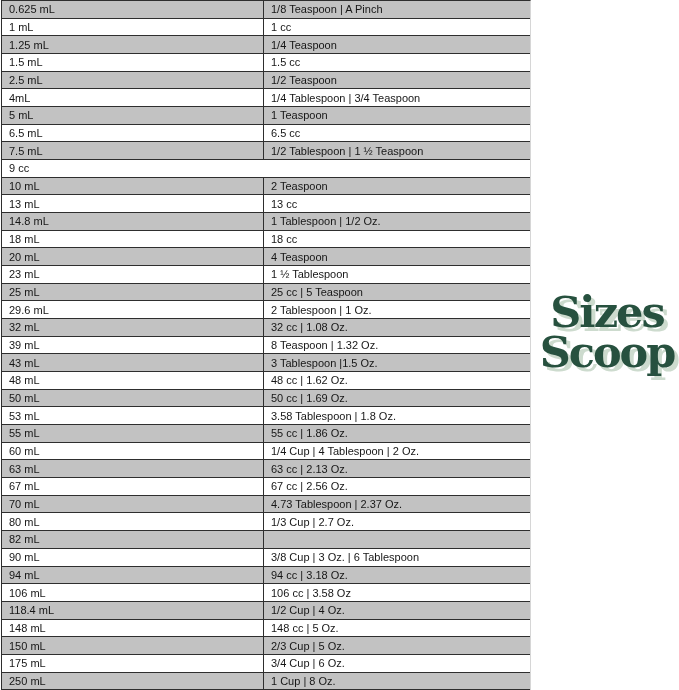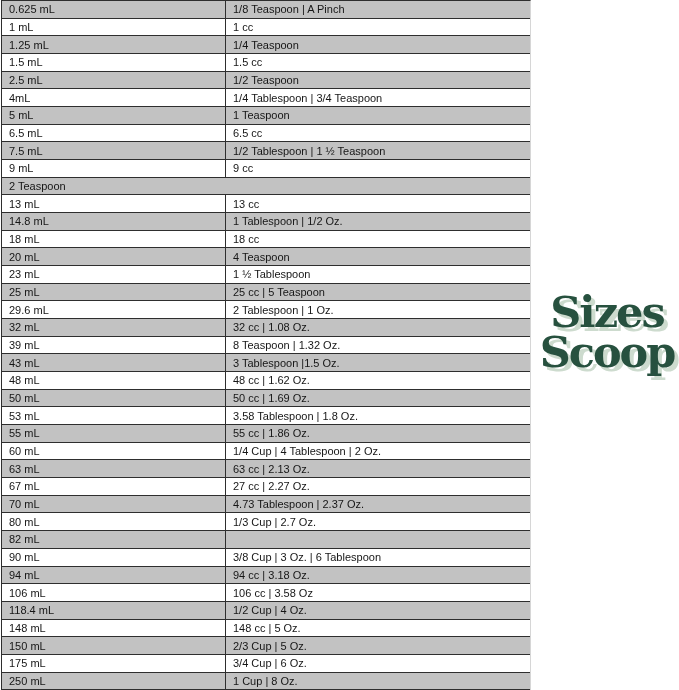--- a/index.html
+++ b/index.html
@@ -34,21 +34,21 @@
   .cell {
     display: flex;
     align-items: center;
     padding-left: 7px;
     font-size: 11px;
     color: var(--text, #161616);
     white-space: nowrap;
     overflow: hidden;
   }
   .cml {
-    width: 224px;
+    width: 262px;
     border-right: 1px solid var(--border, #2e2e2e);
   }
   .ceq { flex: 1; }
   .logo {
     position: absolute;
     left: 535px;
     top: 293px;
     width: 144px;
     text-align: center;
     font-family: "DejaVu Serif", "Liberation Serif", serif;
@@ -96,24 +96,24 @@
       </div>
       <div class="trow">
         <div class="cell cml">6.5 mL</div>
         <div class="cell ceq">6.5 cc</div>
       </div>
       <div class="trow shaded">
         <div class="cell cml">7.5 mL</div>
         <div class="cell ceq">1/2 Tablespoon | 1 ½ Teaspoon</div>
       </div>
       <div class="trow">
-        <div class="cell cml">9 mL</div>
         <div class="cell ceq">9 cc</div>
       </div>
       <div class="trow shaded">
+        <div class="cell cml">10 mL</div>
         <div class="cell ceq">2 Teaspoon</div>
       </div>
       <div class="trow">
         <div class="cell cml">13 mL</div>
         <div class="cell ceq">13 cc</div>
       </div>
       <div class="trow shaded">
         <div class="cell cml">14.8 mL</div>
         <div class="cell ceq">1 Tablespoon | 1/2 Oz.</div>
       </div>
@@ -168,21 +168,21 @@
       <div class="trow">
         <div class="cell cml">60 mL</div>
         <div class="cell ceq">1/4 Cup | 4 Tablespoon | 2 Oz.</div>
       </div>
       <div class="trow shaded">
         <div class="cell cml">63 mL</div>
         <div class="cell ceq">63 cc | 2.13 Oz.</div>
       </div>
       <div class="trow">
         <div class="cell cml">67 mL</div>
-        <div class="cell ceq">27 cc | 2.27 Oz.</div>
+        <div class="cell ceq">67 cc | 2.56 Oz.</div>
       </div>
       <div class="trow shaded">
         <div class="cell cml">70 mL</div>
         <div class="cell ceq">4.73 Tablespoon | 2.37 Oz.</div>
       </div>
       <div class="trow">
         <div class="cell cml">80 mL</div>
         <div class="cell ceq">1/3 Cup | 2.7 Oz.</div>
       </div>
       <div class="trow shaded">

